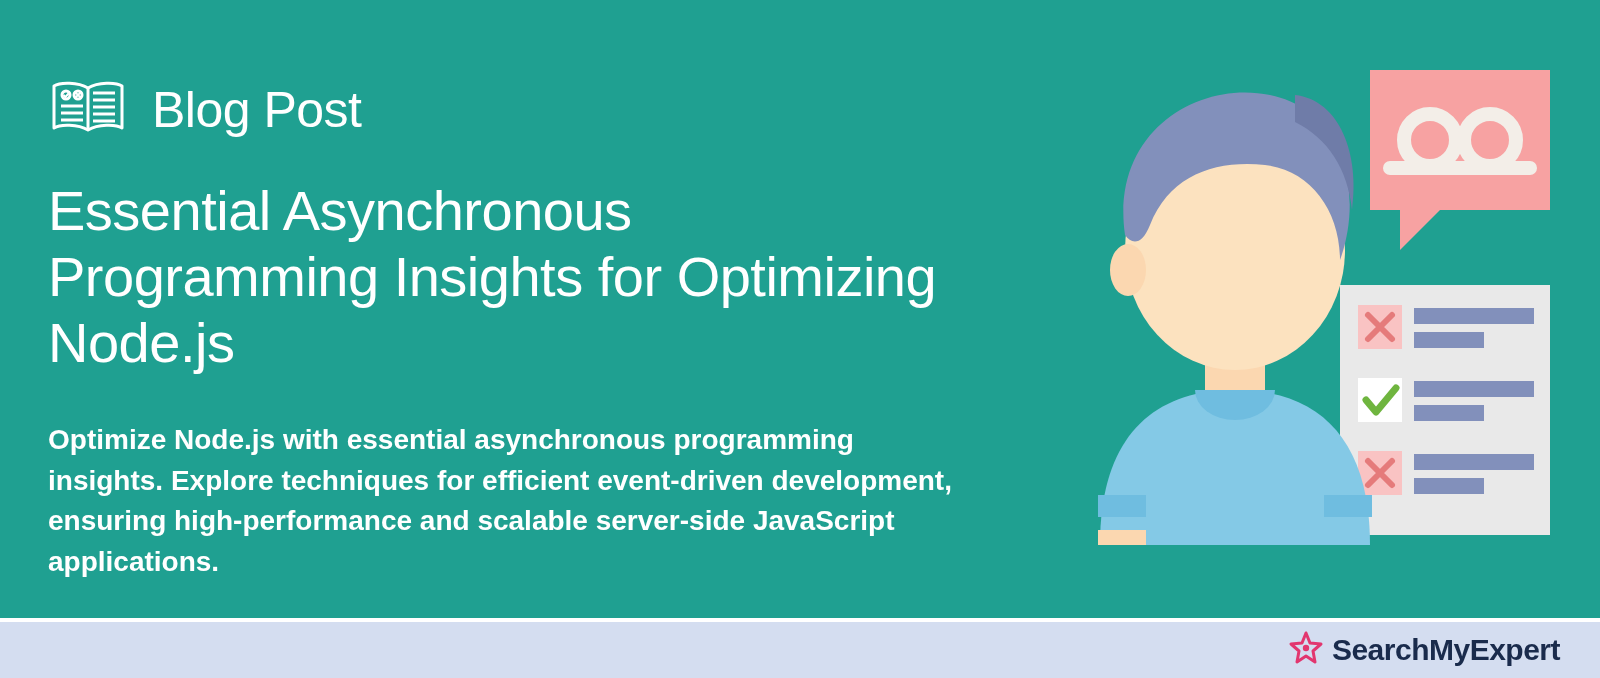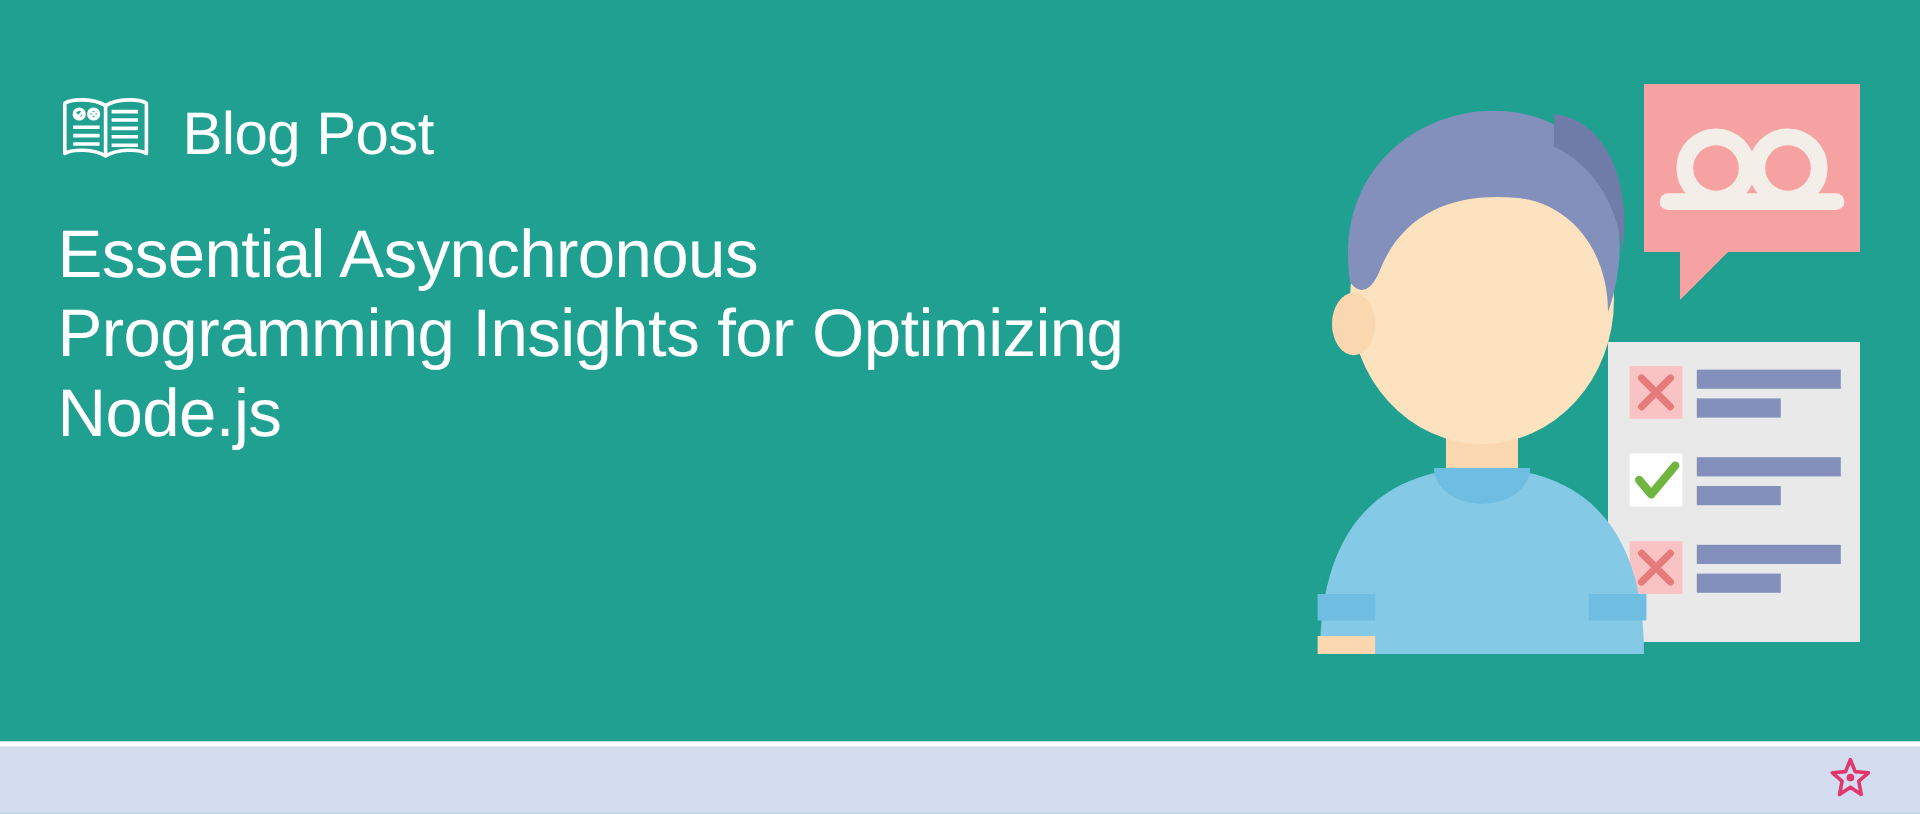--- a/index.html
+++ b/index.html
@@ -98,20 +98,21 @@
           <line x1="45" y1="22" x2="67" y2="22"></line>
           <line x1="45" y1="29" x2="67" y2="29"></line>
           <line x1="45" y1="36" x2="67" y2="36"></line>
           <line x1="45" y1="43" x2="67" y2="43"></line>
         </svg>
       </span>
       <span class="badge-label">Blog Post</span>
     </div>
 
     <h1 class="title">Essential Asynchronous Programming Insights for Optimizing Node.js</h1>
+    <p class="desc">Optimize Node.js with essential asynchronous programming insights. Explore techniques for efficient event-driven development, ensuring high-performance and scalable server-side JavaScript applications.</p>
   </div>
 
   <div class="illustration">
     <svg width="520" height="500" viewBox="0 0 520 500">
 
       <g>
         <rect x="330" y="10" width="180" height="140" fill="#f7a2a2"></rect>
         <polygon points="360,150 400,150 360,190" fill="#f7a2a2"></polygon>
         <circle cx="390" cy="80" r="26" fill="none" stroke="#f3eee8" stroke-width="14"></circle>
         <circle cx="450" cy="80" r="26" fill="none" stroke="#f3eee8" stroke-width="14"></circle>
@@ -162,14 +163,15 @@
 </div>
 
 <div class="footer">
   <div class="logo-row">
     <span>
       <svg width="36" height="36" viewBox="0 0 36 36">
         <path d="M18 3 L22 13 L33 14 L25 21 L27 32 L18 26 L9 32 L11 21 L3 14 L14 13 Z" fill="none" stroke="#e2366f" stroke-width="3" stroke-linejoin="round"></path>
         <circle cx="18" cy="18" r="3.2" fill="#e2366f"></circle>
       </svg>
     </span>
+    <span class="logo-text">SearchMyExpert</span>
   </div>
 </div>
 
 </body></html>

